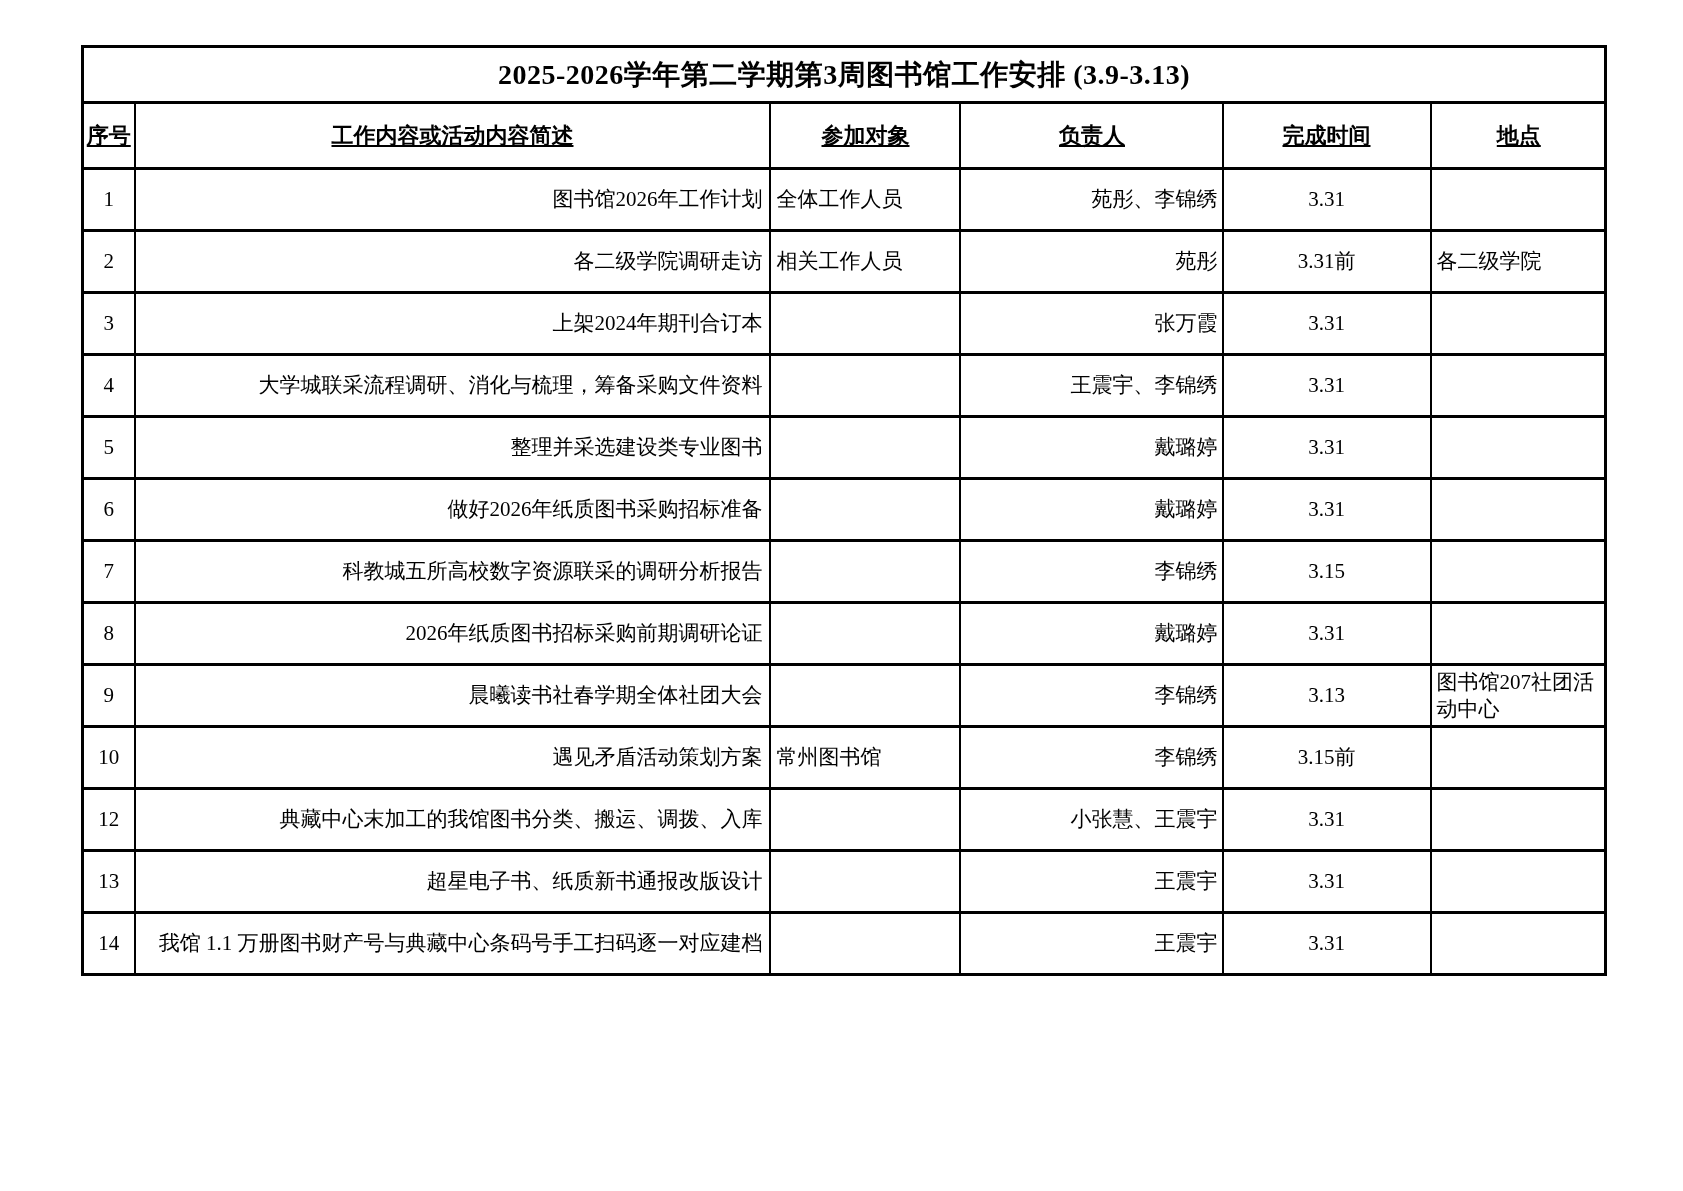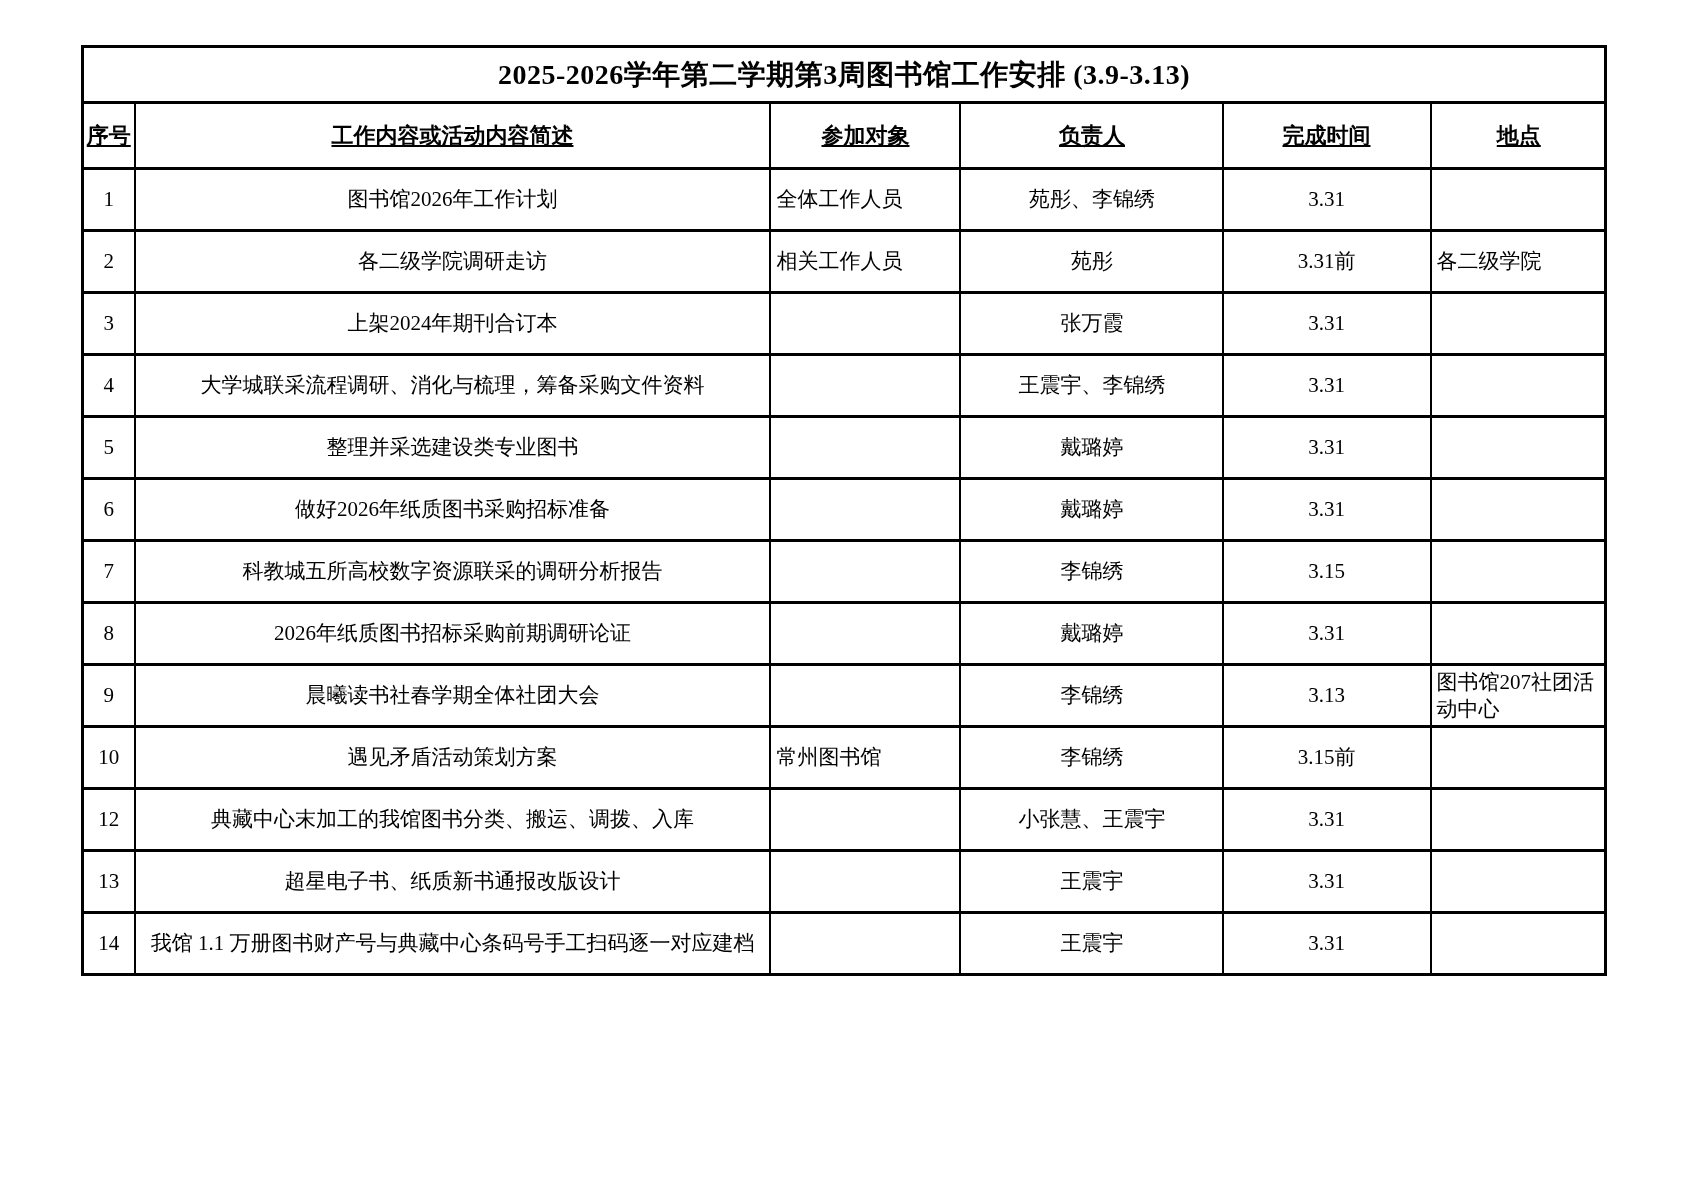--- a/index.html
+++ b/index.html
@@ -49,23 +49,23 @@
     font-weight: bold;
     text-align: center;
     text-decoration: underline;
   }
   tr.data-row td {
     height: 62px;
     font-size: 21px;
     line-height: 27px;
   }
   .col-no   { width: 52px;  text-align: center; }
-  .col-content { width: 635px; text-align: center; padding: 0 6px 0 7px; }
+  .col-content { width: 635px; text-align: right; padding: 0 6px 0 7px; }
   .col-part { width: 190px; text-align: left; padding: 0 4px 0 6px; margin-left: 8px; }
-  .col-owner{ width: 263px; text-align: center; padding: 0 4px 0 6px; }
+  .col-owner{ width: 263px; text-align: right; padding: 0 4px 0 6px; }
   .col-time { width: 208px; text-align: center; margin-top: 48px; }
   .col-loc  { width: 175px; text-align: left; padding: 0 3px 0 5px; }
 </style>
 </head>
 <body>
 
 <div class="sheet">
   <table class="schedule">
     <colgroup>
       <col style="width:52px">

